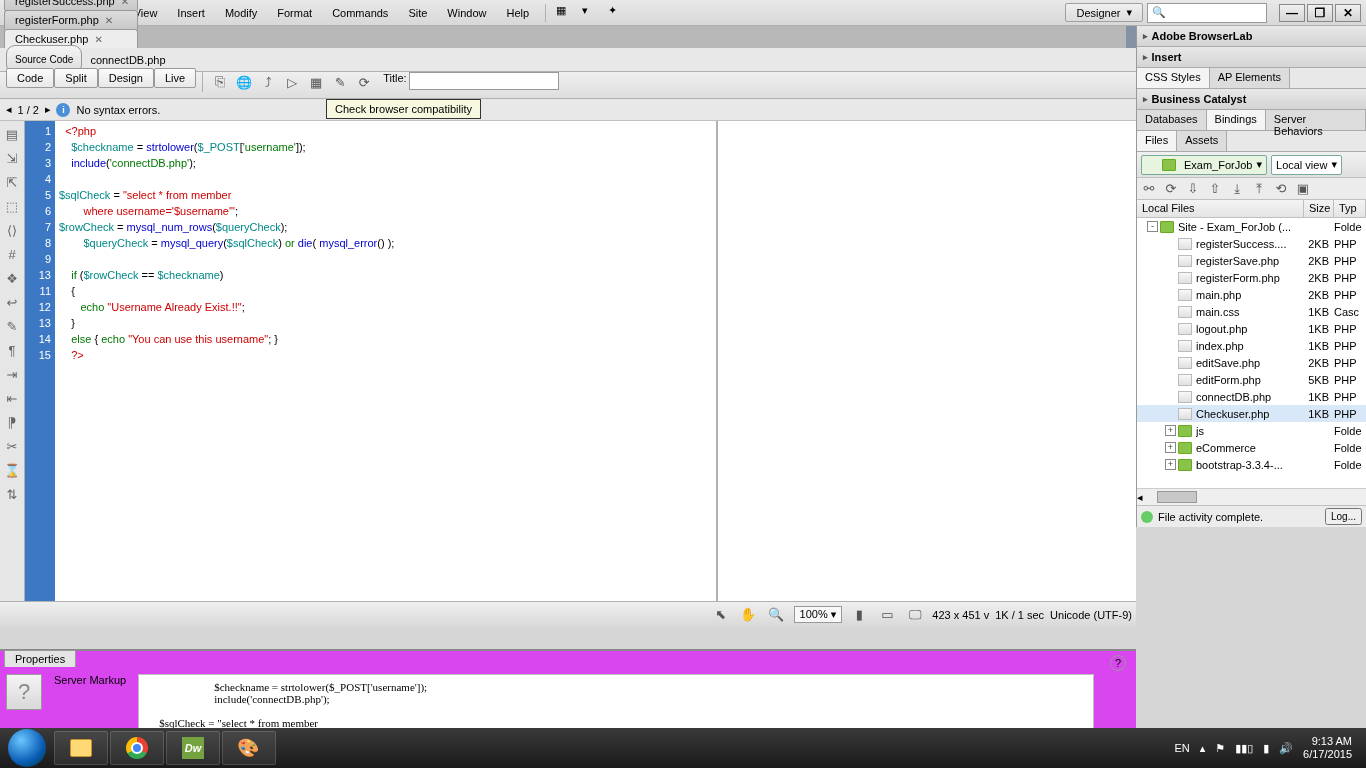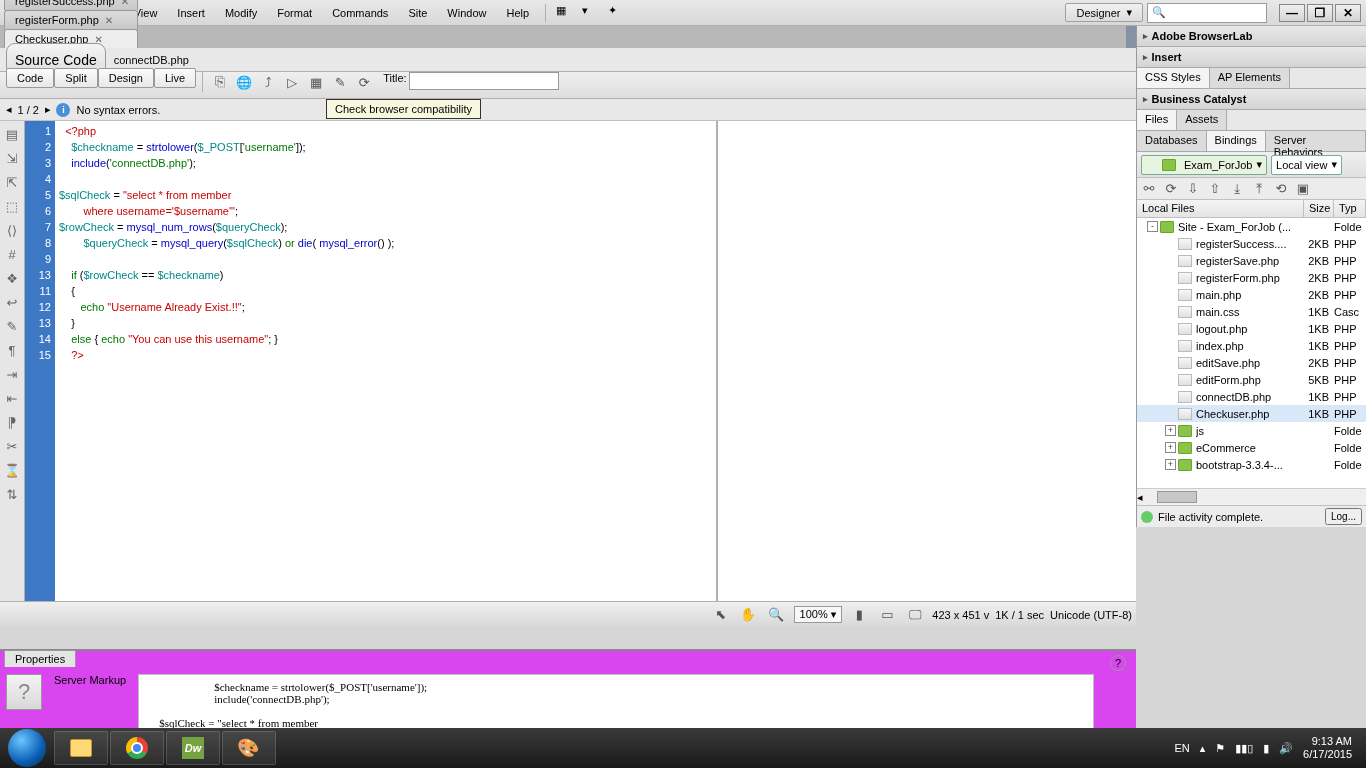--- a/index.html
+++ b/index.html
@@ -13,21 +13,21 @@
 .designer-btn { padding: 2px 10px; background: linear-gradient(#f0f0f0,#dcdcdc); border: 1px solid #a0a0a0; border-radius: 2px; display: flex; align-items: center; gap: 6px; }
 .search-box { width: 120px; height: 20px; background: #fff; border: 1px solid #999; display: flex; align-items: center; padding: 0 4px; }
 .win-controls { display: flex; gap: 2px; margin-left: 8px; }
 .win-btn { width: 26px; height: 18px; background: linear-gradient(#f0f0f0,#d4d4d4); border: 1px solid #888; display: flex; align-items: center; justify-content: center; font-size: 12px; font-weight: bold; }
 .tab-bar { height: 22px; background: #b8b8b8; display: flex; align-items: flex-end; padding-left: 4px; }
 .doc-tab { padding: 3px 8px 3px 10px; background: linear-gradient(#dcdcdc,#c8c8c8); border: 1px solid #999; border-bottom: none; margin-right: 1px; display: flex; align-items: center; gap: 6px; border-radius: 3px 3px 0 0; font-size: 11px; }
 .doc-tab.active { background: #ededed; font-weight: normal; }
 .tab-close { color: #666; font-size: 10px; cursor: pointer; }
 .tab-path { margin-left: auto; color: #fff; font-size: 10px; padding-right: 20px; background: rgba(100,120,150,0.6); height: 100%; display: flex; align-items: center; padding-left: 10px; }
 .src-bar { height: 24px; background: #e8e8e8; border-bottom: 1px solid #b0b0b0; display: flex; align-items: center; padding: 0 6px; gap: 8px; }
-.src-btn { padding: 8px 8px; background: linear-gradient(#f4f4f4,#dcdcdc); border: 1px solid #999; border-radius: 9px; font-size: 14px; }
+.src-btn { padding: 8px 8px; background: linear-gradient(#f4f4f4,#dcdcdc); border: 1px solid #999; border-radius: 9px; font-size: 10px; }
 .view-toolbar { height: 27px; background: linear-gradient(#efefef,#dedede); border-bottom: 1px solid #b0b0b0; display: flex; padding: 0 6px; gap: 2px; }
 .vt-btn { padding: 3px 10px; background: linear-gradient(#fbfbfb,#e8e8e8); border: 1px solid #999; font-size: 11px; border-radius: 2px; }
 .vt-sep { width: 1px; height: 20px; background: #b0b0b0; margin: 0 4px; }
 .vt-icon { width: 22px; height: 20px; display: flex; align-items: center; justify-content: center; color: #555; font-size: 13px; }
 .vt-title-input { width: 150px; height: 18px; border: 1px solid #999; background: #fff; }
 .status-line { height: 22px; background: #e8e8e8; border-bottom: 1px solid #c0c0c0; display: flex; align-items: center; padding: 0 6px; gap: 6px; font-size: 11px; position: relative; }
 .info-icon { width: 14px; height: 14px; background: #4a90d9; color: #fff; border-radius: 50%; text-align: center; line-height: 14px; font-size: 9px; font-weight: bold; }
 .tooltip-box { position: absolute; left: 326px; top: 0px; background: #f8f8e0; border: 1px solid #333; padding: 3px 8px; font-size: 11px; z-index: 10; }
 .main-row { display: flex; height: 480px; }
 .left-tools { width: 25px; background: #e6e6e6; border-right: 1px solid #b0b0b0; display: flex; flex-direction: column; align-items: center; padding-top: 4px; gap: 6px; }
@@ -217,48 +217,48 @@
 <div class="bottom-status" style="width:1136px;">
   <span class="vt-icon">⬉</span>
   <span class="vt-icon">✋</span>
   <span class="vt-icon">🔍</span>
   <span class="bs-box"><span>100%</span> ▾</span>
   <span class="vt-icon">▮</span>
   <span class="vt-icon">▭</span>
   <span class="vt-icon">🖵</span>
   <span>423 x 451 v</span>
   <span>1K / 1 sec</span>
-  <span>Unicode (UTF-8)</span>
+  <span>Unicode (UTF-9)</span>
 </div>
 
 <div class="panel-stack">
   <div class="panel-hdr">
       <span class="arrow">▸</span>
       <span>Adobe BrowserLab</span>
     </div>
   <div class="panel-hdr">
       <span class="arrow">▸</span>
       <span>Insert</span>
     </div>
   <div class="panel-tabs">
       <span class="pt active">CSS Styles</span>
       <span class="pt">AP Elements</span>
     </div>
   <div class="panel-hdr">
       <span class="arrow">▸</span>
       <span>Business Catalyst</span>
     </div>
   <div class="panel-tabs">
-      <span class="pt active">Files</span>
-      <span class="pt">Assets</span>
-    </div>
-  <div class="panel-tabs">
       <span class="pt">Databases</span>
       <span class="pt active">Bindings</span>
       <span class="pt">Server Behaviors</span>
+    </div>
+  <div class="panel-tabs">
+      <span class="pt active">Files</span>
+      <span class="pt">Assets</span>
     </div>
   <div class="files-body">
     <div class="files-top">
       <div class="combo green">
           <span class="ft-icon folder"></span>
           <span>Exam_ForJob</span>
           <span>▾</span>
         </div>
       <div class="combo">
           <span>Local view</span>

